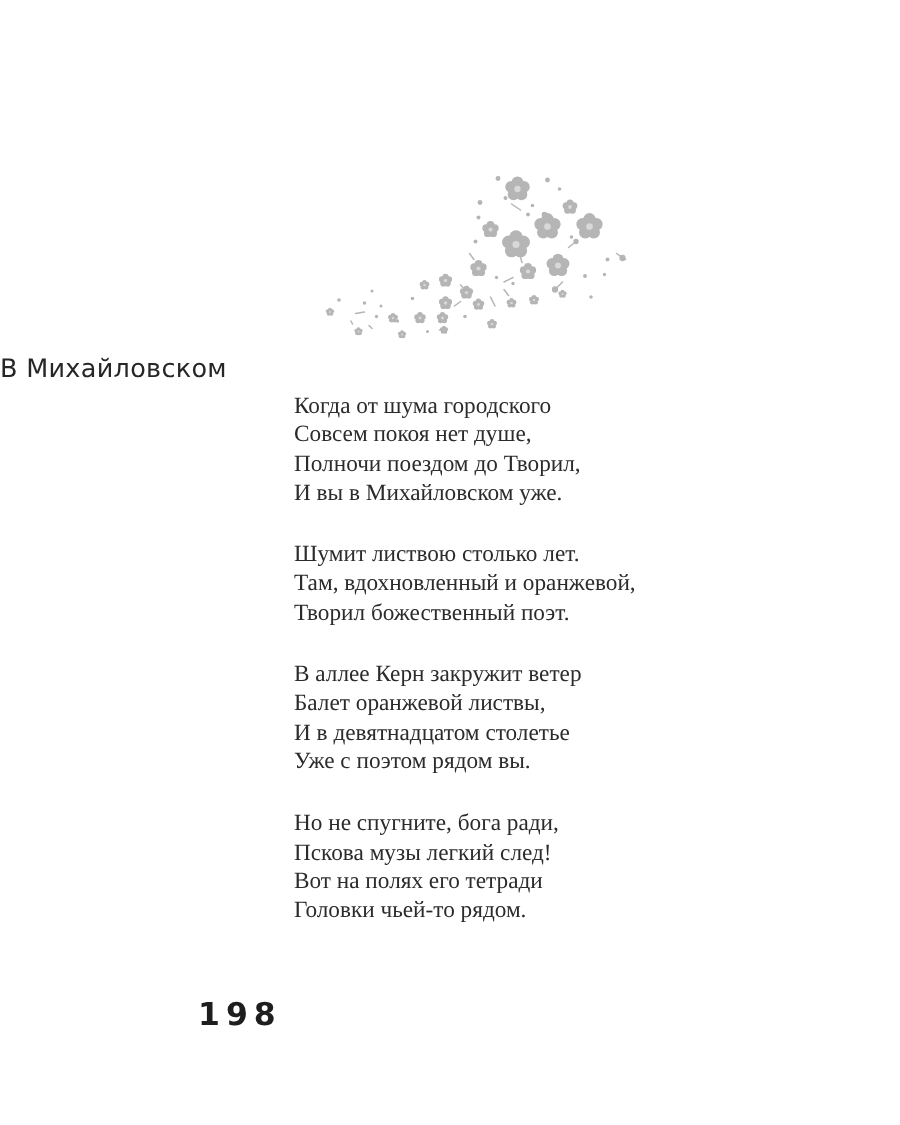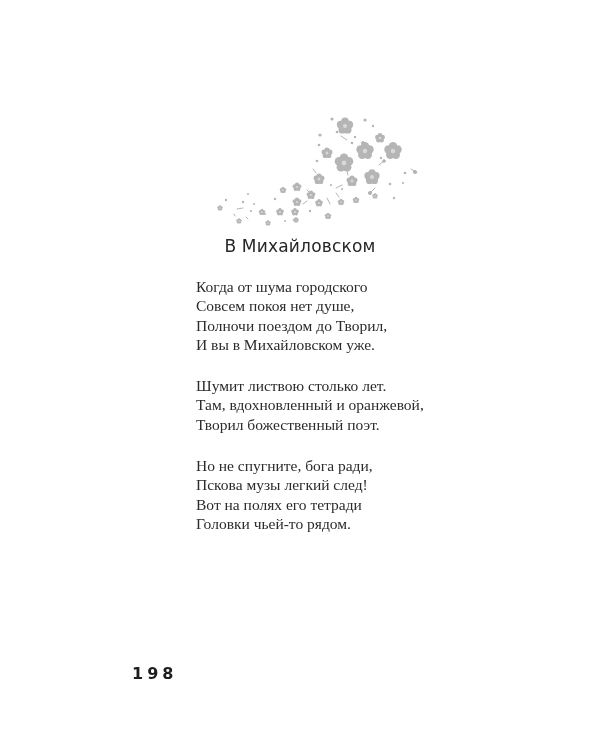--- a/index.html
+++ b/index.html
@@ -25,47 +25,46 @@
       left: 215px;
       top: 105px;
       width: 210px;
       height: 125px;
     }
     .title {
       position: absolute;
       left: 0;
       width: 600px;
       top: 236px;
-      text-align: center;
       font-family: "DejaVu Sans", "Liberation Sans", sans-serif;
       font-size: 17px;
       letter-spacing: 0.2px;
       color: #262626;
     }
     .poem {
       position: absolute;
       left: 196px;
-      top: 277px;
+      top: 261px;
     }
     .stanza {
       margin: 0 0 22px 0;
     }
     .line {
       font-size: 15.5px;
       line-height: 19.3px;
       white-space: nowrap;
       color: #2b2b2b;
     }
     .page-number {
       position: absolute;
       left: 132px;
       top: 664px;
       font-family: "DejaVu Sans", "Liberation Sans", sans-serif;
       font-weight: bold;
-      font-size: 16px;
+      font-size: 21px;
       letter-spacing: 4px;
       color: #1e1e1e;
     }
   </style>
 </head>
 <body>
 
 <div class="page">
 
   <svg class="ornament" viewBox="0 0 210 125" xmlns="http://www.w3.org/2000/svg">
@@ -166,20 +165,26 @@
       <div class="line">Совсем покоя нет душе,</div>
       <div class="line">Полночи поездом до Творил,</div>
       <div class="line">И вы в Михайловском уже.</div>
     </div>
     <div class="stanza">
       <div class="line">Шумит листвою столько лет.</div>
       <div class="line">Там, вдохновленный и оранжевой,</div>
       <div class="line">Творил божественный поэт.</div>
     </div>
     <div class="stanza">
+      <div class="line">В аллее Керн закружит ветер</div>
+      <div class="line">Балет оранжевой листвы,</div>
+      <div class="line">И в девятнадцатом столетье</div>
+      <div class="line">Уже с поэтом рядом вы.</div>
+    </div>
+    <div class="stanza">
       <div class="line">Но не спугните, бога ради,</div>
       <div class="line">Пскова музы легкий след!</div>
       <div class="line">Вот на полях его тетради</div>
       <div class="line">Головки чьей-то рядом.</div>
     </div>
   </div>
 
   <div class="page-number">198</div>
 </div>
 

